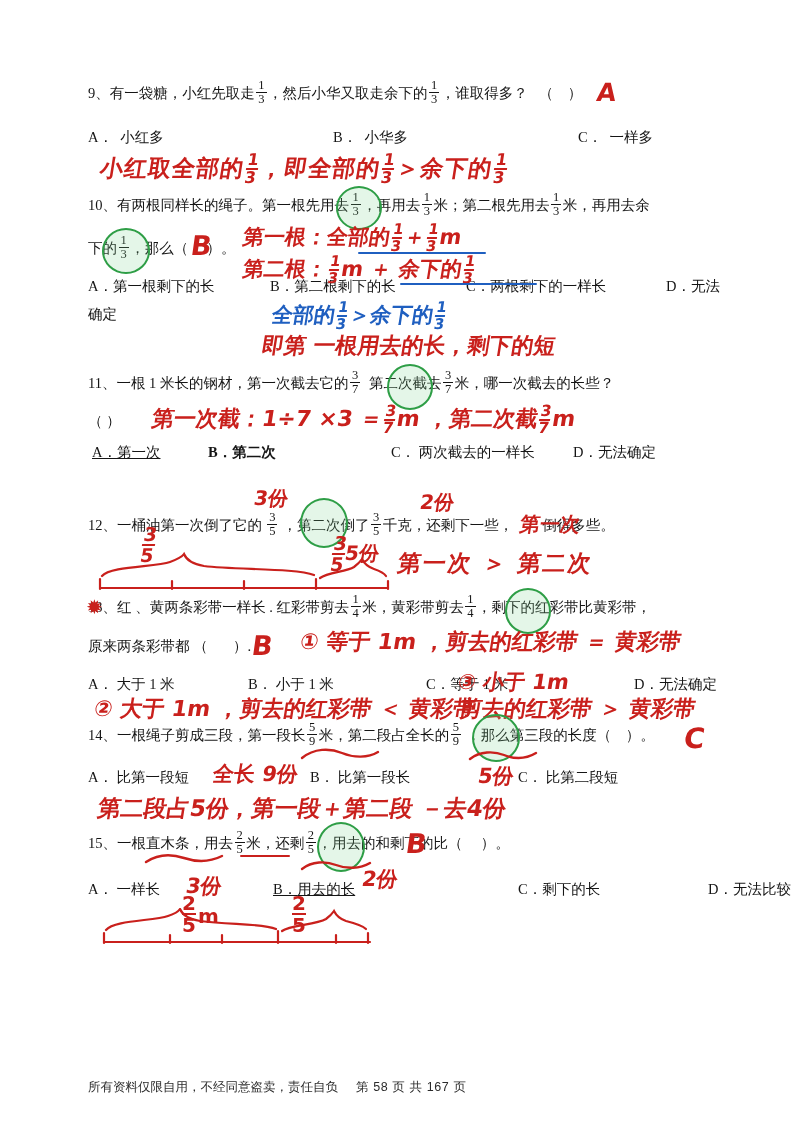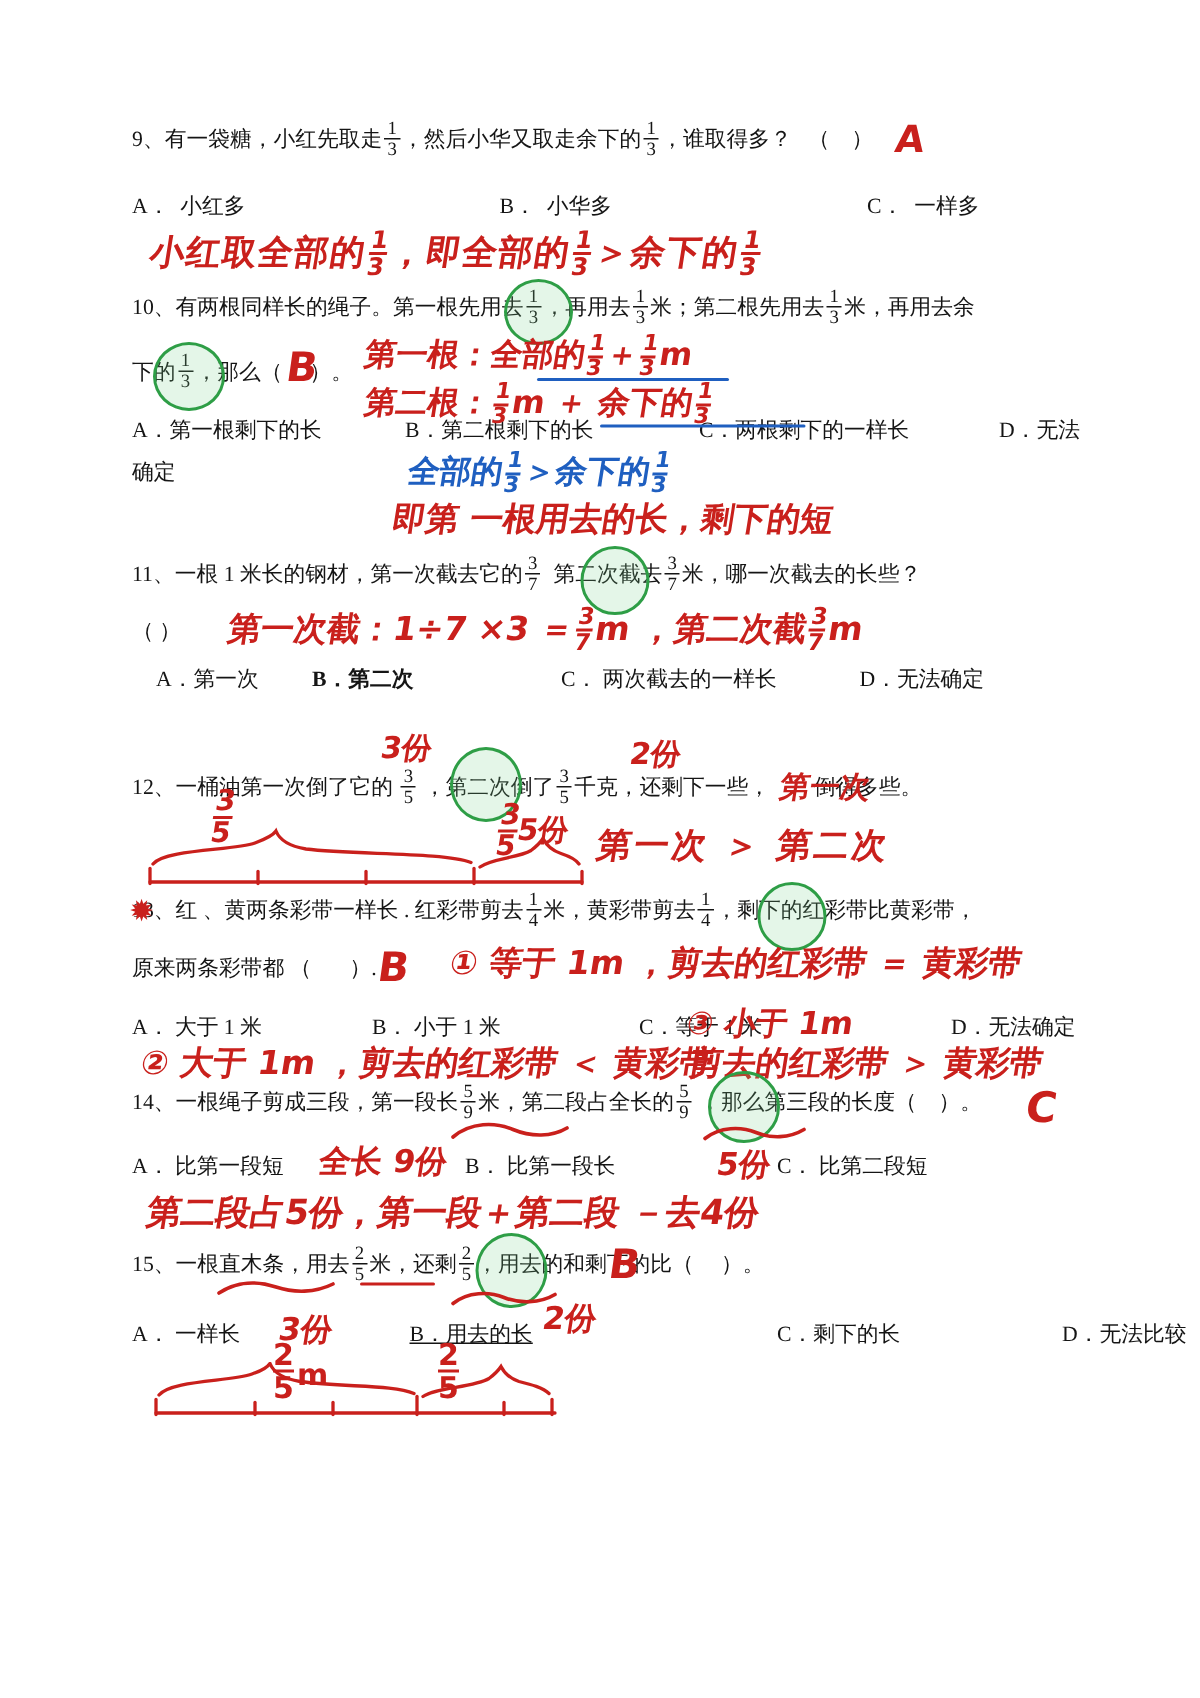--- a/index.html
+++ b/index.html
@@ -185,23 +185,23 @@
   </div>
   <div class="circle-green" style="left:387px; top:364px; width:42px; height:42px;"></div>
   <div class="q qbody" style="top:410px;">
     <span>（    ）</span>
   </div>
   <div class="hw hw-red hw-slant" style="left:152px; top:404px; font-size:22px;">
     第一次截：1÷7 ×3 ＝<span class="hw-frac"><span class="n">3</span><span class="d">7</span></span>m ，第二次截<span class="hw-frac"><span class="n">3</span><span class="d">7</span></span>m
   </div>
 
   <div class="opts" style="top:443px;">
-    <span class="opt" style="left:16px;"><span>A．</span><span>第一次</span></span>
+    <span class="opt" style="left:4px;text-decoration:underline;"><span>A．</span><span>第一次</span></span>
     <span class="opt" style="left:120px;font-weight:bold;"><span>B．</span><span>第二次</span></span>
-    <span class="opt" style="left:286px;"><span>C．</span>&nbsp;<span>两次截去的一样长</span></span>
+    <span class="opt" style="left:303px;"><span>C．</span>&nbsp;<span>两次截去的一样长</span></span>
     <span class="opt" style="left:485px;"><span>D．</span><span>无法确定</span></span>
   </div>
 
   <div class="q qbody" style="top:512px;">
     <span>12、</span><span>一桶油第一次倒了它的</span>&nbsp;<span class="frac"><span class="num">3</span><span class="den">5</span></span>&nbsp;<span>，第二次倒了</span><span class="frac"><span class="num">3</span><span class="den">5</span></span><span>千克，还剩下一些，</span>&nbsp;&nbsp;&nbsp;&nbsp;&nbsp;&nbsp;&nbsp;&nbsp;<span>倒得多些。</span>
   </div>
   <div class="circle-green" style="left:300px; top:498px; width:44px; height:46px;"></div>
   <div class="hw hw-red hw-slant" style="left:254px; top:485px; font-size:20px;">3份</div>
   <div class="hw hw-red hw-slant" style="left:420px; top:489px; font-size:20px;">2份</div>
   <div class="hw hw-red hw-slant" style="left:520px; top:511px; font-size:20px;">第一次</div>
@@ -306,14 +306,17 @@
       <path d="M70 27 L70 35"></path>
       <path d="M122 27 L122 35"></path>
       <path d="M178 23 L178 35"></path>
       <path d="M236 27 L236 35"></path>
       <path d="M268 25 L268 35"></path>
       <path d="M6 22 C14 12, 54 13, 68 8 C74 6, 78 4, 80 1 C82 6, 88 11, 100 13 C130 17, 162 15, 176 21"></path>
       <path d="M182 23 C190 17, 216 17, 226 11 C230 8, 232 6, 234 3 C236 7, 240 11, 246 13 C254 15, 262 17, 266 21"></path>
     </g>
   </svg>
 
+  <div id="footer">
+    <span>所有资料仅限自用，不经同意盗卖，责任自负</span><span class="pg">第 58 页 共 167 页</span>
+  </div>
 
 </div>
 
 </body></html>

